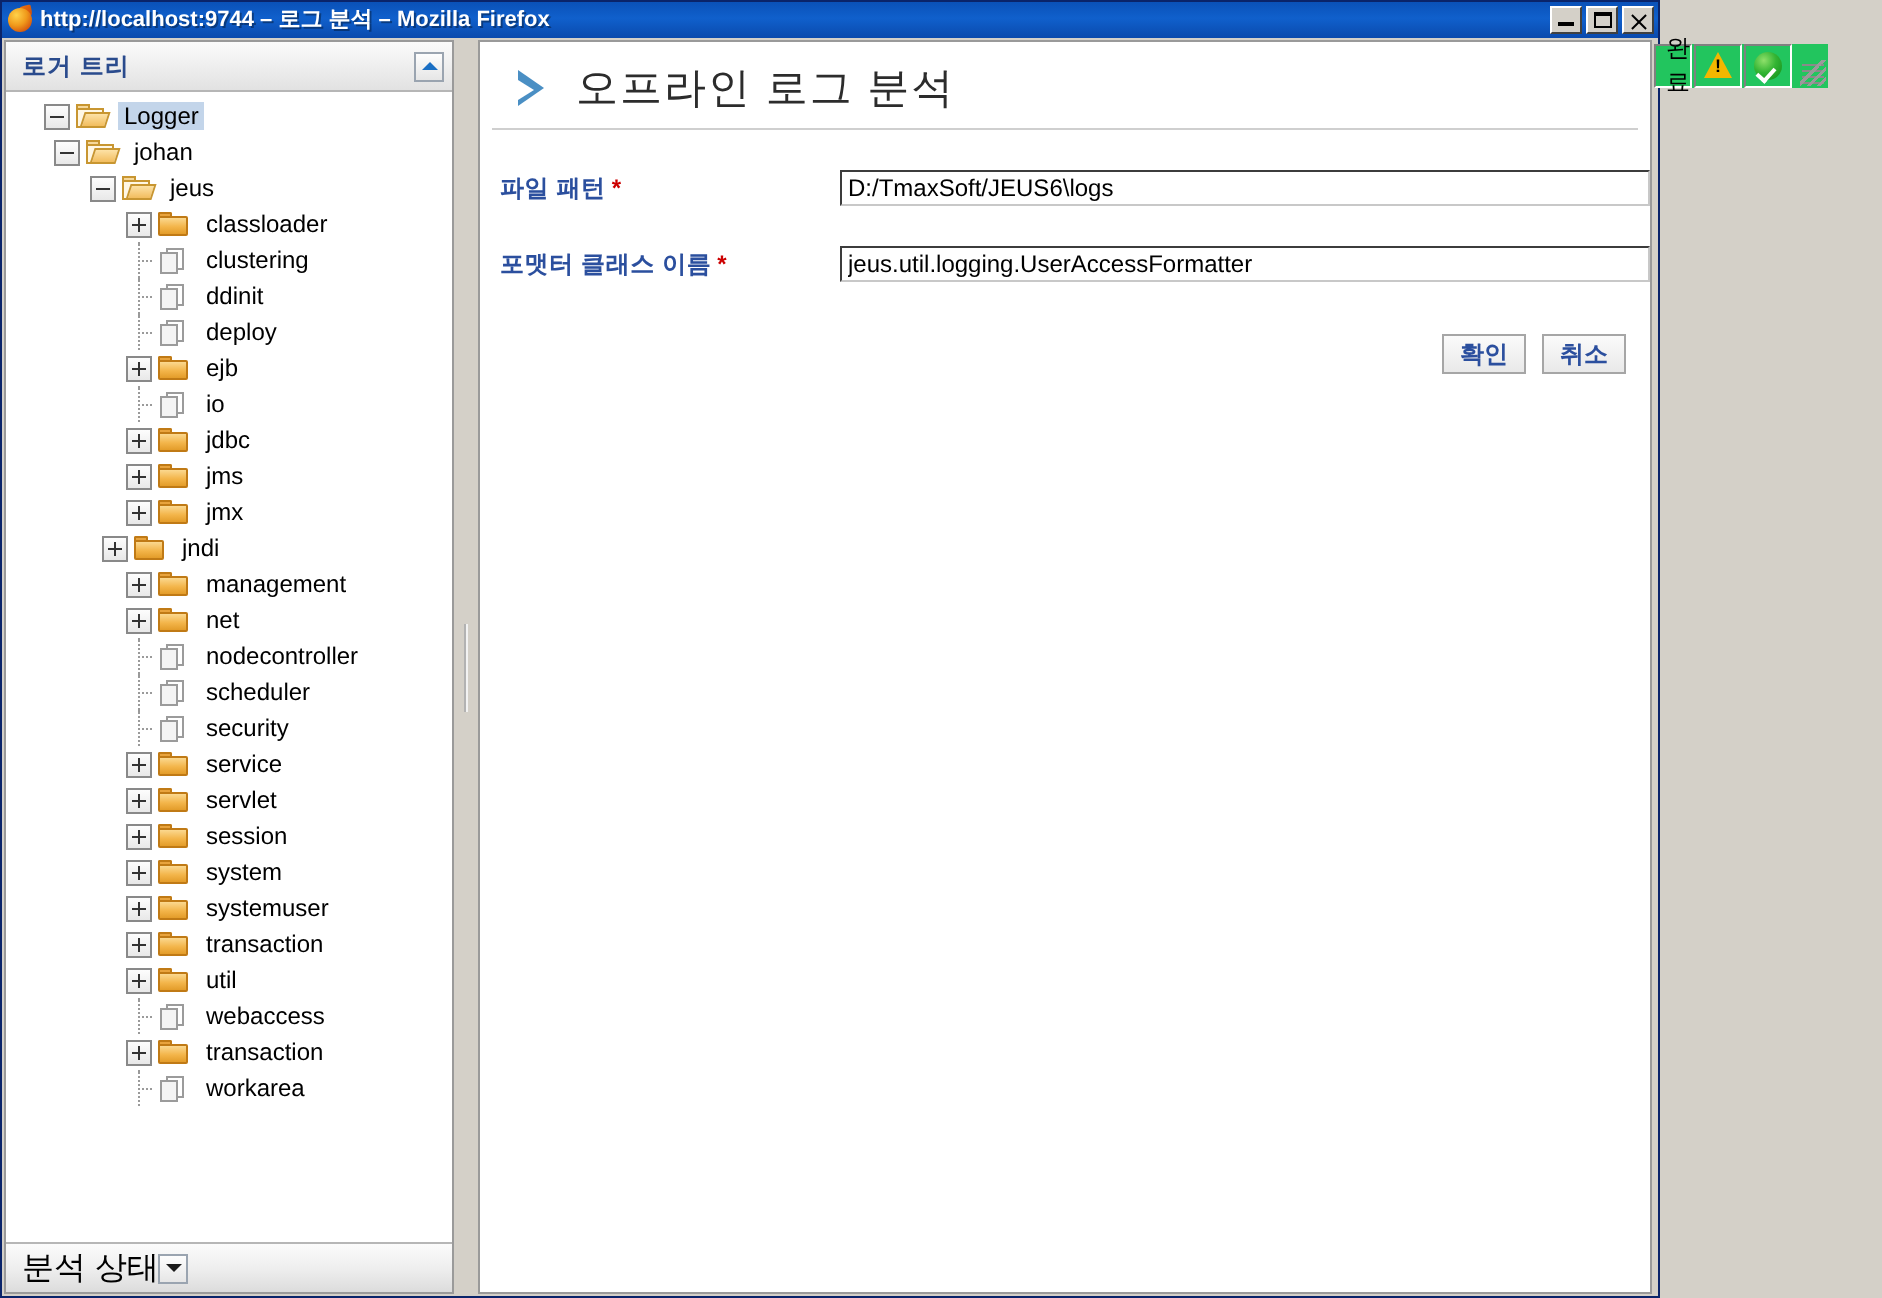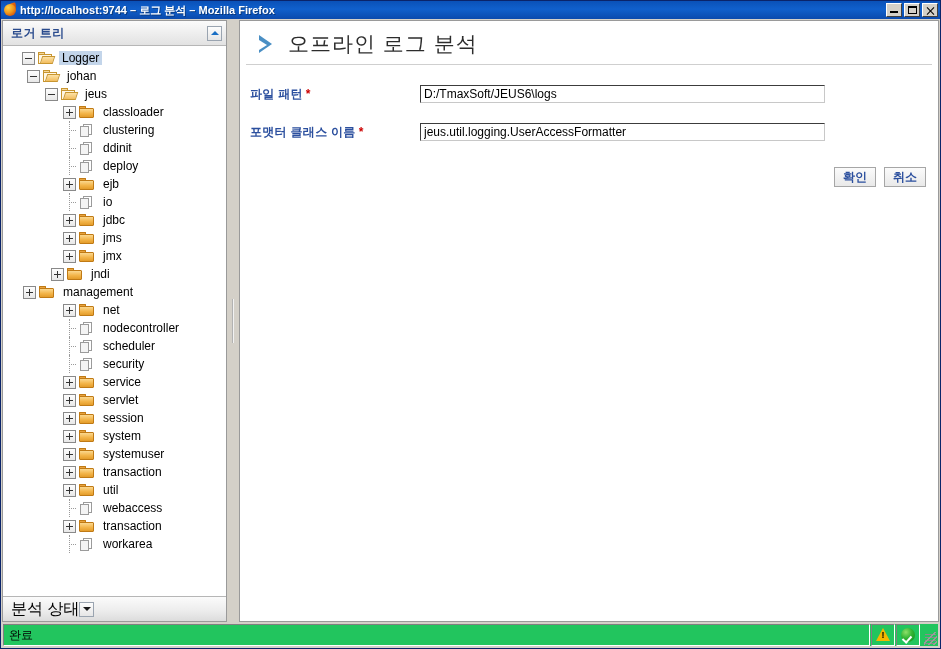--- a/index.html
+++ b/index.html
@@ -8,21 +8,21 @@
     margin: 0; padding: 0;
     width: 941px; height: 649px;
     overflow: hidden;
     font-family: "Liberation Sans", "DejaVu Sans", sans-serif;
     background: #d4d0c8;
   }
 
   
   .window {
     position: absolute; left: 0; top: 0;
-    width: 941px; height: 649px;
+    width: 830px; height: 649px;
     background: #d4d0c8;
     border: 1px solid #0a246a;
     display: flex; flex-direction: column;
   }
 
   
   .titlebar {
     height: 18px; flex: 0 0 18px;
     background: linear-gradient(to bottom, #0a51b8 0%, #1060cc 45%, #0a4aad 100%);
     display: flex; align-items: center;
@@ -69,21 +69,21 @@
   .wb-close .g1, .wb-close .g2 {
     left: 7px; top: 2px; width: 1px; height: 10px; background: #000;
     position: absolute;
   }
   .wb-close .g1 { transform: rotate(45deg); }
   .wb-close .g2 { transform: rotate(-45deg); }
 
   
   .body-area {
     flex: 1 1 auto;
-    display: flex; flex-direction: column;
+    display: flex; flex-direction: row;
     background: #d4d0c8;
     padding: 1px;
     min-height: 0;
     justify-content: space-between;
   }
   .split-row { flex: 1 1 auto; display: flex; min-height: 0; }
 
   
   .left-col {
     width: 225px; flex: 0 0 225px;
@@ -512,21 +512,21 @@
                 <span class="lbl">jmx</span>
               </div>
               <div class="tnode" style="padding-left: 48px;">
                 <span class="toggle plus"></span>
                 <span class="ico ico-folder">
                   <i class="tab"></i>
                   <i class="bd"></i>
                 </span>
                 <span class="lbl">jndi</span>
               </div>
-              <div class="tnode" style=" margin-left: 20px;">
+              <div class="tnode" style="padding-left: 60px;">
                 <span class="toggle plus"></span>
                 <span class="ico ico-folder">
                   <i class="tab"></i>
                   <i class="bd"></i>
                 </span>
                 <span class="lbl">management</span>
               </div>
               <div class="tnode" style="padding-left: 60px;">
                 <span class="toggle plus"></span>
                 <span class="ico ico-folder">

